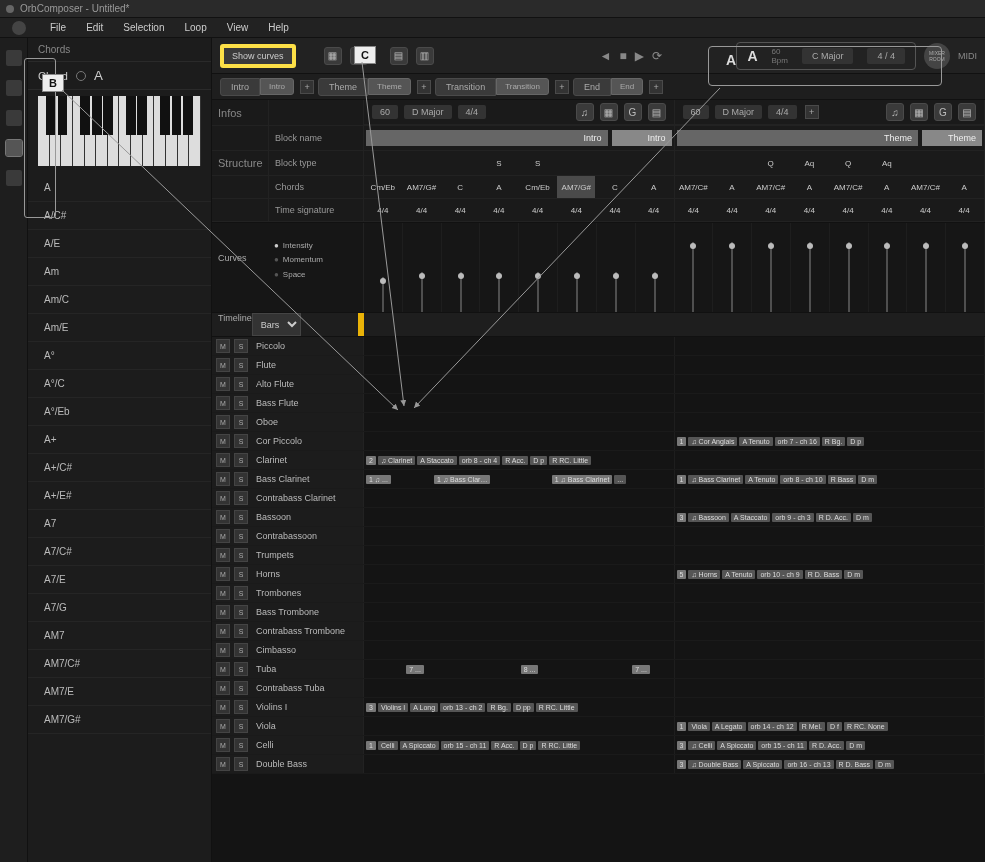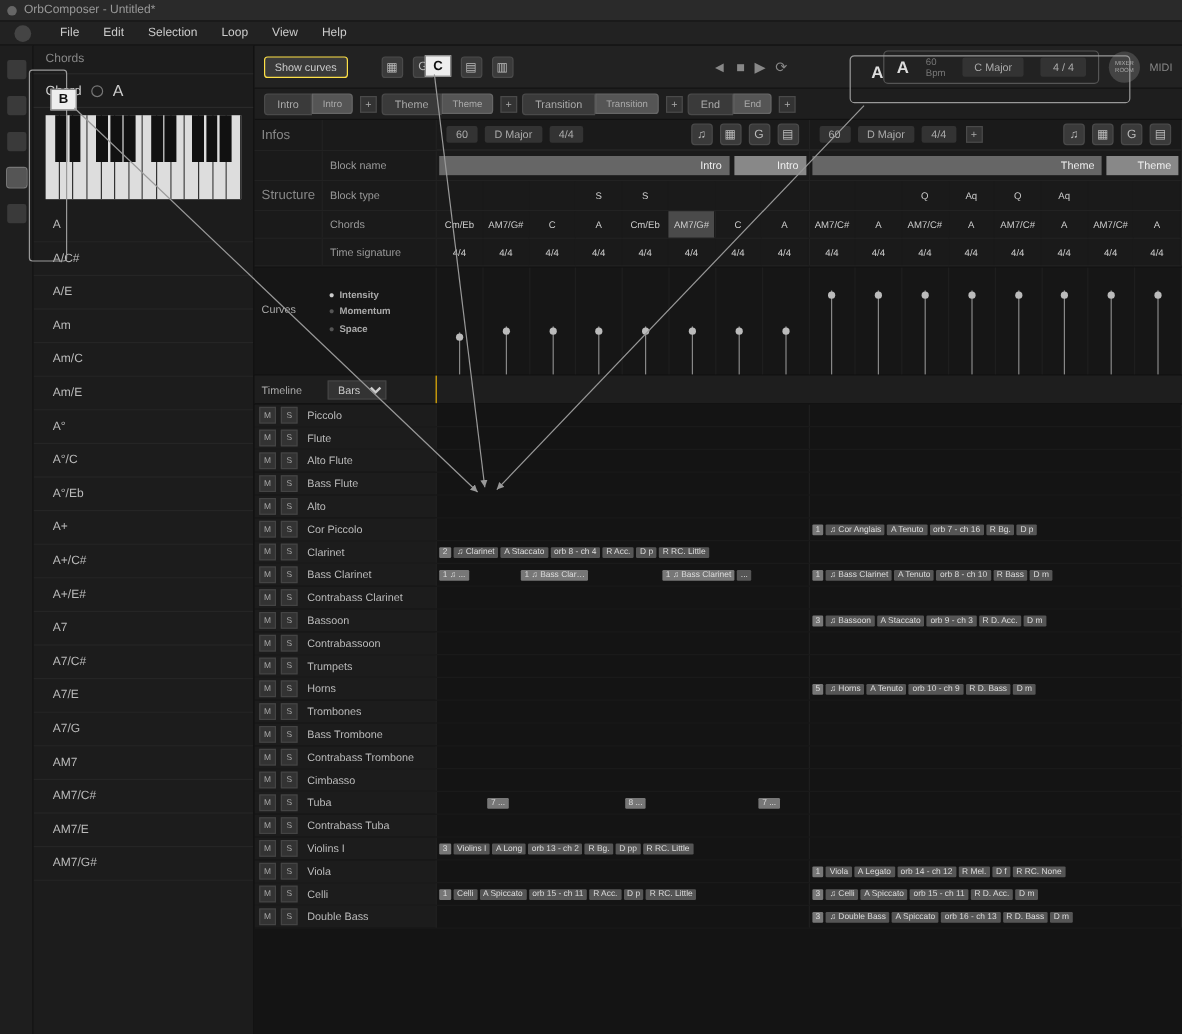--- a/index.html
+++ b/index.html
@@ -27,21 +27,21 @@
 .piano .wk{ flex:1; background:#ddd; border-right:1px solid #333;}
 .piano .bk{ position:absolute; top:0; width:6%; height:55%; background:#111;}
 .chordlist{ flex:1; overflow:hidden;}
 .chordlist .citem{ padding:8px 16px; font-size:10px; color:#bbb; border-bottom:1px solid #252525; cursor:pointer;}
 
 
 .workspace { flex:1; display:flex; flex-direction:column; overflow:hidden;}
 
 
 .transport{ height:36px; background:#222; display:flex; align-items:center; padding:0 8px; gap:8px; border-bottom:1px solid #111;}
-.btn{ background:#3a3a3a; border:1px solid #fde047; color:#ccc; font-size:9px; padding:3px 8px; border-radius:3px; cursor:pointer; display:inline-flex; align-items:center; gap:3px;}
+.btn{ background:#3a3a3a; border:4px solid #fde047; color:#ccc; font-size:9px; padding:3px 8px; border-radius:3px; cursor:pointer; display:inline-flex; align-items:center; gap:3px;}
 .ibtn{ width:18px; height:18px; background:#3a3a3a; border:1px solid #4a4a4a; border-radius:3px; cursor:pointer; display:inline-flex; align-items:center; justify-content:center; color:#bbb; font-size:10px;}
 .time-disp{ text-align:center; color:#888;}
 .time-disp .tc{ font-size:12px; color:#ccc;}
 .time-disp .tl{ font-size:8px;margin-top:36px;}
 .trans-ctrl{ display:flex; gap:8px; margin-left:12px;}
 .trans-ctrl span{ cursor:pointer; font-size:12px; color:#888;}
 .songbox{ border:1px solid #555; border-radius:4px; padding:4px 10px; display:flex; align-items:center; gap:14px;}
 .songbox .key-lbl{ font-size:14px; color:#ddd; font-weight:bold;}
 .songbox .sub{ font-size:8px; color:#777;}
 .songbox .chip{ background:#333; padding:3px 10px; font-size:9px; border-radius:2px;}
@@ -67,31 +67,31 @@
 .blockname-bar{ flex:1; display:flex; align-items:center;}
 .blockname-bar .bg{ flex:1; height:16px; background:#666; margin:4px 2px; display:flex; align-items:center; justify-content:flex-end; padding-right:6px; font-size:9px; color:#eee;}
 .blockname-bar .bg.sel{ background:#888;}
 .key-head-row{ display:flex; align-items:center; padding:3px 8px; gap:6px; border-bottom:1px solid #222;}
 .key-head-row .pill{ background:#333; padding:2px 8px; font-size:9px; border-radius:2px;}
 
 
 .curves-row{ display:flex; height:90px; border-bottom:1px solid #111; background:#161616;}
 .curves-label{ width:152px; display:flex; border-right:1px solid #222;}
 .curves-label .t{ width:56px; padding:30px 6px; font-size:9px;}
-.curves-label .opts{ flex:1; padding:16px 6px; font-size:8px; line-height:1.8;font-weight:bold;}
+.curves-label .opts{ flex:1; padding:16px 6px; font-size:8px; line-height:1.8;}
 .curves-label .opts div::before{ content:"●"; margin-right:4px; color:#555;}
 .curves-label .opts div.sel::before{ color:#ccc;}
 .curves-data{ flex:1; display:flex; position:relative;}
 .curves-data .col{ flex:1; border-right:1px solid #1e1e1e; position:relative;}
 .curves-data .col .dot{ position:absolute; left:50%; transform:translateX(-50%); width:6px; height:6px; border-radius:50%; background:#bbb;}
 .curves-data .col .stem{ position:absolute; left:50%; transform:translateX(-50%); width:1px; background:#888; bottom:0;}
 
 
 .tl-head{ display:flex; height:24px; border-bottom:1px solid #111; background:#1e1e1e;}
-.tl-head .l{ width:152px; display:flex; align-items:center; padding:0 6px; font-size:9px; gap:21px; border-right:1px solid #eab308;}
+.tl-head .l{ width:152px; display:flex; padding:0 6px; font-size:9px; gap:0; border-right:6px solid #eab308;}
 .tl-head .l select{ background:#333; border:1px solid #444; color:#ccc; font-size:9px; padding:1px 4px;}
 .tl-head .r{ flex:1;}
 
 
 .tracks{ flex:1; overflow:hidden; background:#141414;}
 .track{ display:flex; height:19px; border-bottom:1px solid #1a1a1a;}
 .track .thead{ width:152px; display:flex; align-items:center; border-right:1px solid #222; background:#1c1c1c;}
 .track .ms{ width:14px; height:14px; margin-left:4px; background:#333; border:1px solid #444; display:flex; align-items:center; justify-content:center; font-size:7px; cursor:pointer;}
 .track .tname{ margin-left:8px; font-size:9px; color:#bbb;}
 .track .tdata{ flex:1; display:flex; position:relative;}
@@ -522,21 +522,21 @@
   </div>
           <div class="tdata">
             <div class="half"></div>
             <div class="half"></div>
           </div>
         </div>
         <div class="track">
           <div class="thead">
     <span class="ms">M</span>
     <span class="ms">S</span>
-    <span class="tname">Alto</span>
+    <span class="tname">Oboe</span>
   </div>
           <div class="tdata">
             <div class="half"></div>
             <div class="half"></div>
           </div>
         </div>
         <div class="track">
           <div class="thead">
     <span class="ms">M</span>
     <span class="ms">S</span>

